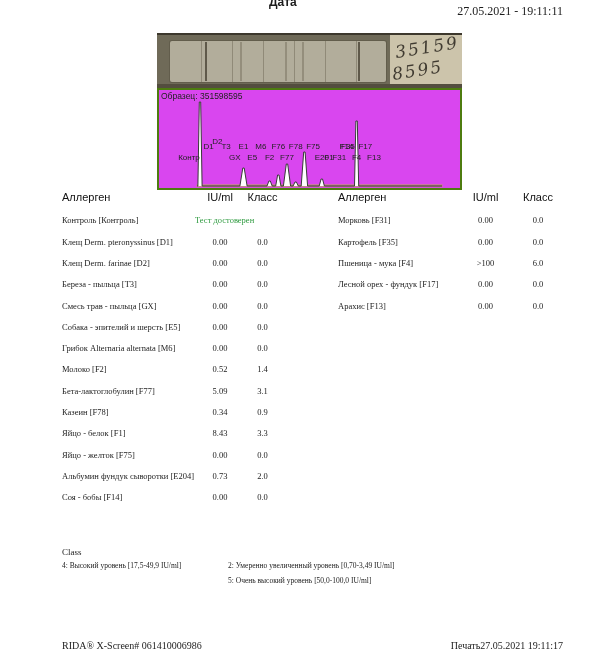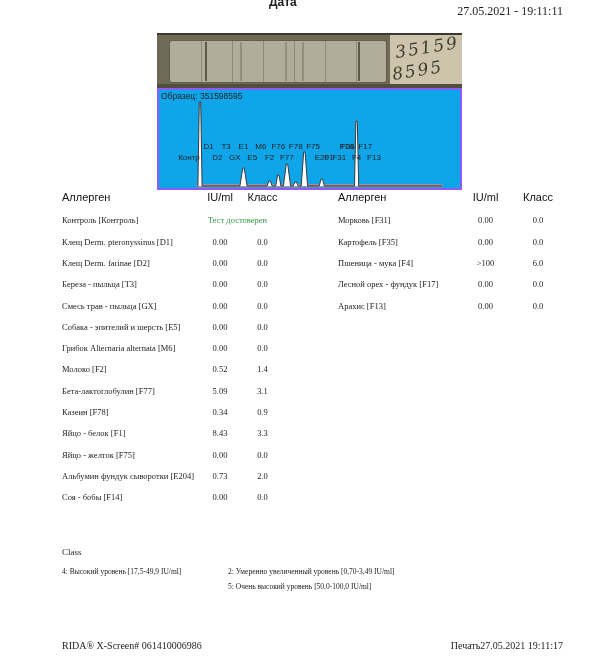--- a/index.html
+++ b/index.html
@@ -20,43 +20,43 @@
   .band{position:absolute;top:1px;bottom:1px;}
   .band.strong{width:2px;background:#5f594a;}
   .band.faint{width:2px;background:rgba(110,104,86,.45);}
   .hand{position:absolute;left:233px;top:0;width:72px;height:100%;background:#ccc4ab;}
   .hw{position:absolute;font:italic 17px/1 "DejaVu Serif",serif;color:#403b31;letter-spacing:2px;
       transform:rotate(-9deg);white-space:nowrap;}
   .hw1{left:5px;top:4px;}
   .hw2{left:2px;top:27px;}
 
   
-  .chrom{position:absolute;left:157px;top:88px;width:305px;height:102px;border:2px solid #8b5cf6;background:#0ea5e9;}
+  .chrom{position:absolute;left:157px;top:88px;width:305px;height:102px;border:2px solid #4d7c0f;background:#d946ef;}
   .sample{position:absolute;left:2px;top:1px;font:8.5px/1.2 "Liberation Sans",sans-serif;color:#222;}
   .chrom svg{position:absolute;left:0;top:0;}
   .lane-label{position:absolute;font:8px/1 "Liberation Sans",sans-serif;color:#222;
               transform:translateX(-50%);white-space:nowrap;}
 
   
   .ltable{position:absolute;left:62px;top:190px;width:230px;}
   .rtable{position:absolute;left:338px;top:190px;width:226px;}
   .thead{display:flex;height:20px;font:11px/1.4 "Liberation Sans",sans-serif;color:#111;}
   .trow{display:flex;height:21.3px;align-items:center;font:8.5px/1 "Liberation Serif",serif;}
   .ltable .c-name{width:133px;white-space:nowrap;overflow:visible;}
   .ltable .c-iu{width:50px;text-align:center;}
   .ltable .c-cls{width:35px;text-align:center;}
   .rtable .c-name{width:120px;white-space:nowrap;overflow:visible;}
   .rtable .c-iu{width:55px;text-align:center;}
   .rtable .c-cls{width:50px;text-align:center;}
   .ltable .thead .c-iu{width:50px;} 
-  .status{width:85px;text-align:center;white-space:nowrap;}
+  .status{width:85px;white-space:nowrap;}
 
   
   .legend{position:absolute;left:62px;top:547px;width:505px;font:7.5px/15px "Liberation Serif",serif;}
-  .legend-title{font:9px/1.2 "Liberation Serif",serif;margin-bottom:6px;}
+  .legend-title{font:9px/1.2 "Liberation Serif",serif;}
   .legend-cols{display:flex;}
   .lcol1{width:172px;}
   .lcol2{width:166px;}
   .lcol3{width:167px;}
   .legend-item{white-space:nowrap;}
 
   
   .foot-left{position:absolute;left:62px;top:640px;font:10px/1.2 "Liberation Serif",serif;}
   .foot-right{position:absolute;right:37px;top:640px;font:10px/1.2 "Liberation Serif",serif;}
 </style>
@@ -98,21 +98,21 @@
       <span class="lane-label" style="left: 67.1px; top: 53px;">T3</span>
       <span class="lane-label" style="left: 84.5px; top: 53px;">E1</span>
       <span class="lane-label" style="left: 101.9px; top: 53px;">M6</span>
       <span class="lane-label" style="left: 119.3px; top: 53px;">F76</span>
       <span class="lane-label" style="left: 136.7px; top: 53px;">F78</span>
       <span class="lane-label" style="left: 154.1px; top: 53px;">F75</span>
       <span class="lane-label" style="left: 171.5px; top: 53px; padding-left: 32px;">F14</span>
       <span class="lane-label" style="left: 188.9px; top: 53px;">F35</span>
       <span class="lane-label" style="left: 206.3px; top: 53px;">F17</span>
       <span class="lane-label" style="left: 30px; top: 64px;">Контр</span>
-      <span class="lane-label" style="left: 58.4px; top: 64px;">D2</span>
+      <span class="lane-label" style="left: 58.4px; top: 48px;">D2</span>
       <span class="lane-label" style="left: 75.8px; top: 64px;">GX</span>
       <span class="lane-label" style="left: 93.2px; top: 64px;">E5</span>
       <span class="lane-label" style="left: 110.6px; top: 64px;">F2</span>
       <span class="lane-label" style="left: 128px; top: 64px;">F77</span>
       <span class="lane-label" style="left: 138px; top: 64px; margin-left: 32px;">F1</span>
       <span class="lane-label" style="left: 162.8px; top: 64px;">E20</span>
       <span class="lane-label" style="left: 180.2px; top: 64px;">F31</span>
       <span class="lane-label" style="left: 197.6px; top: 64px;">F4</span>
       <span class="lane-label" style="left: 215px; top: 64px;">F13</span>
     </div>

